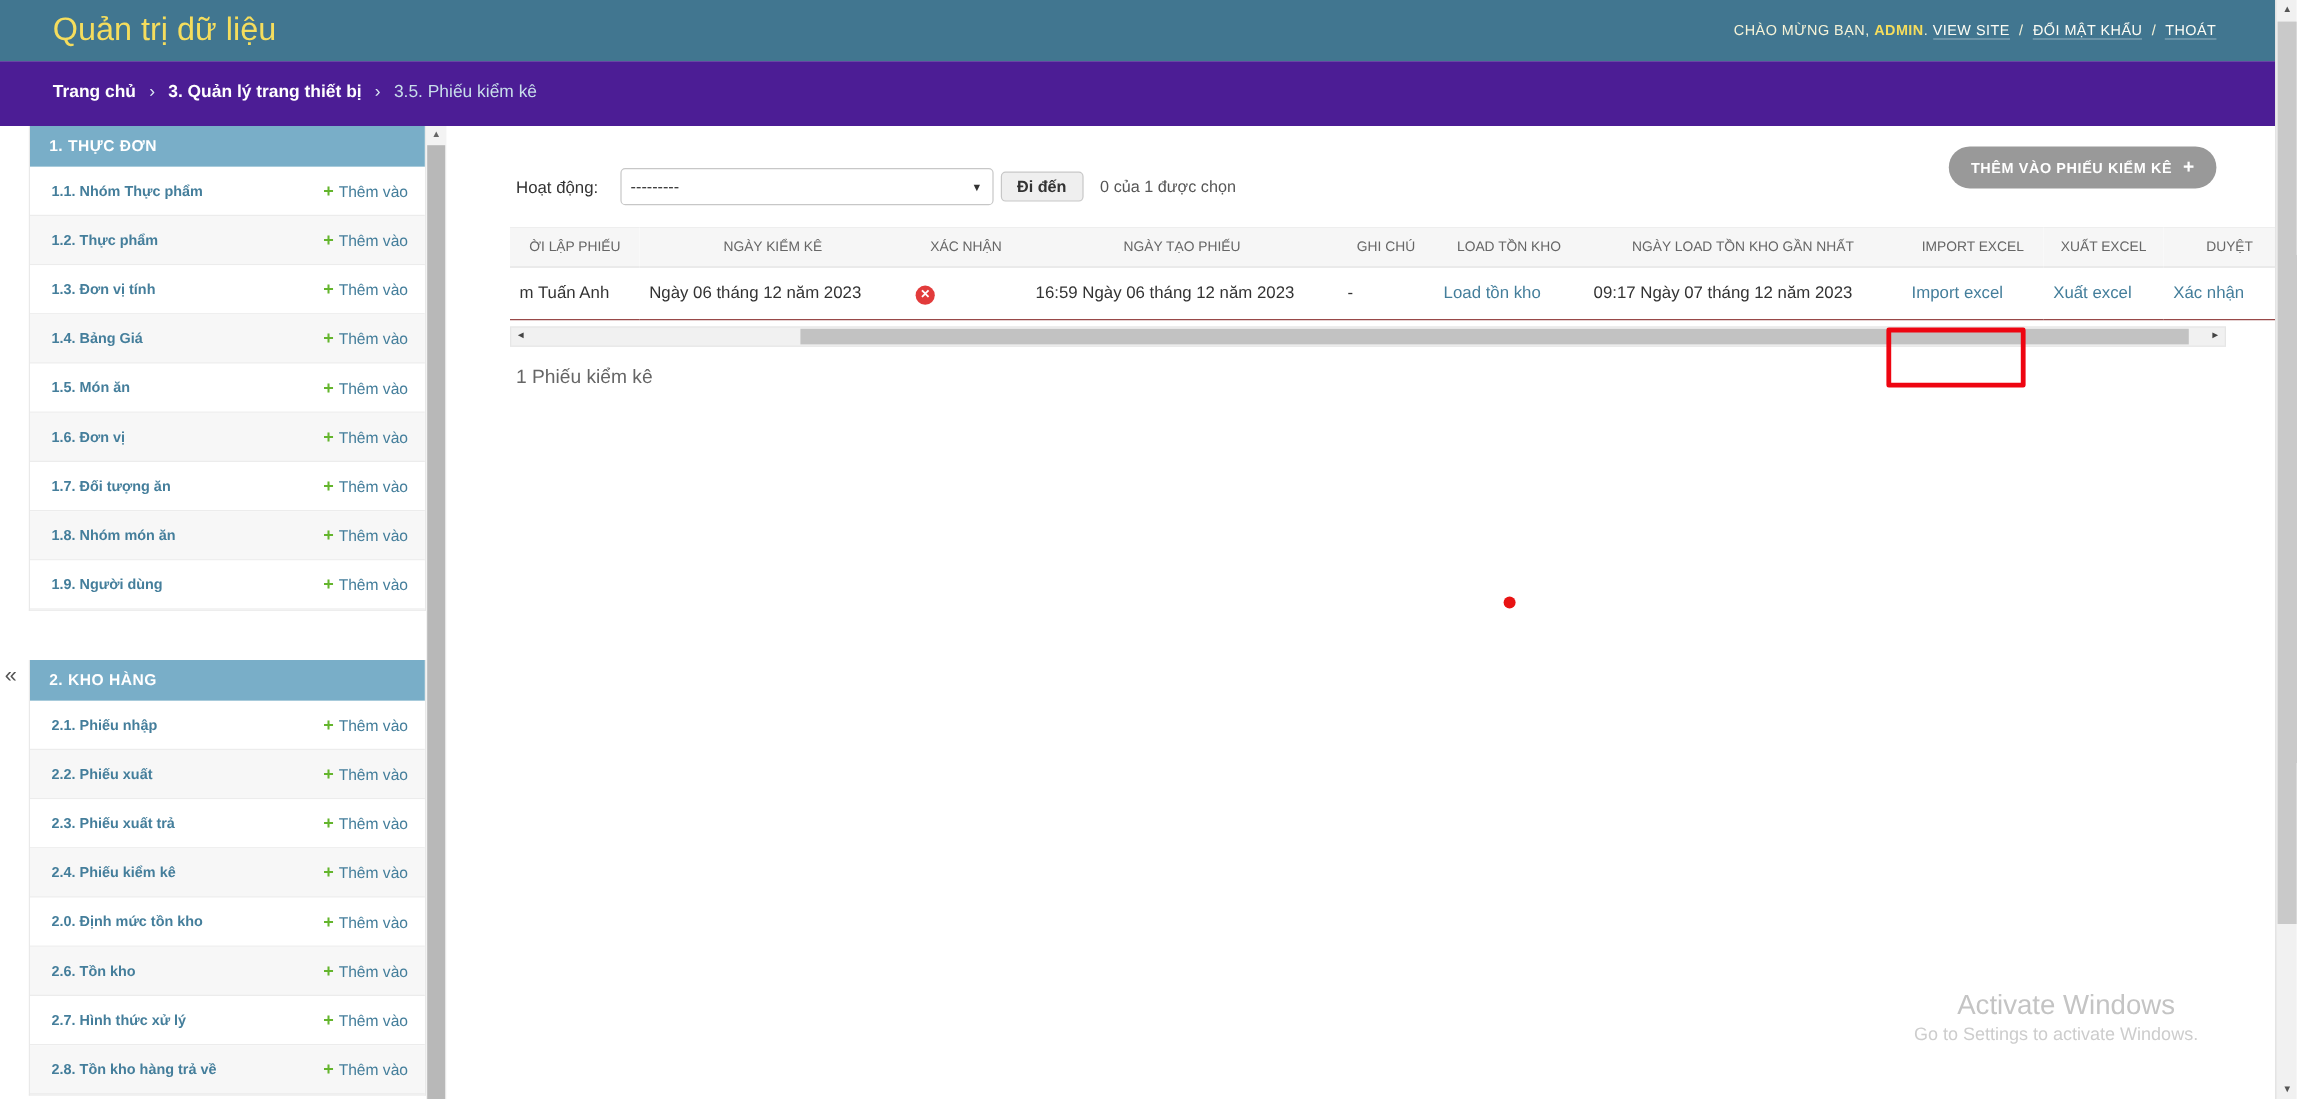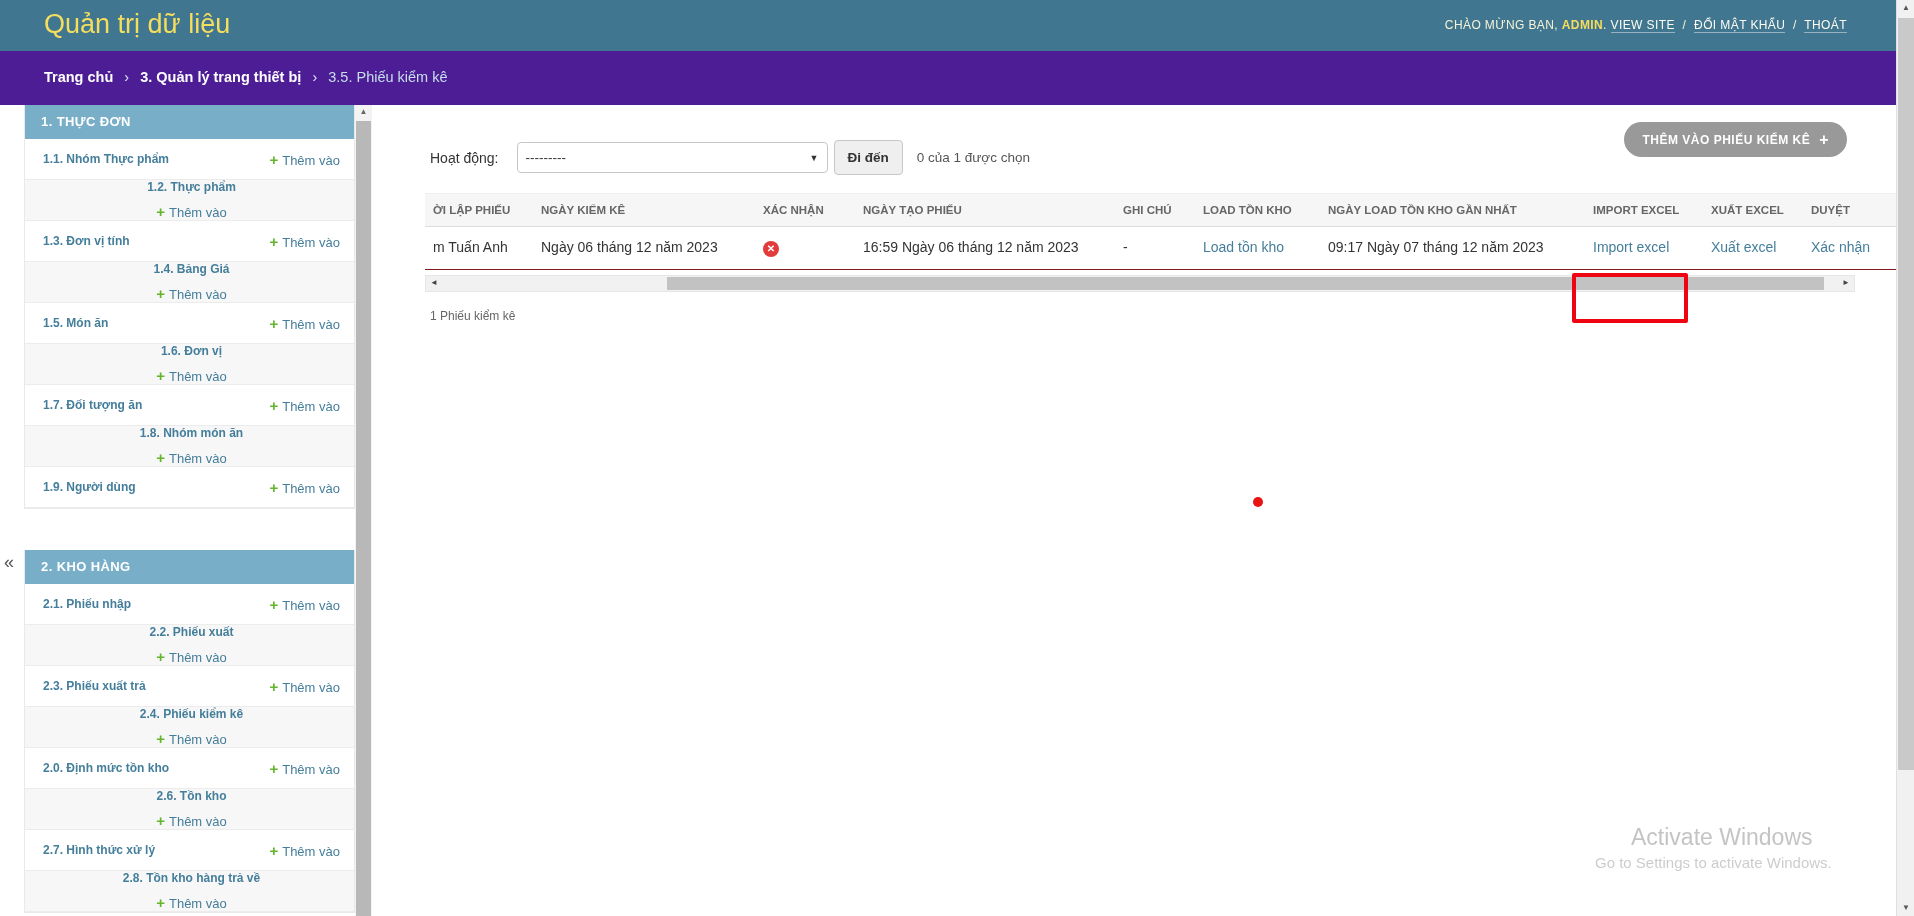--- a/index.html
+++ b/index.html
@@ -23,21 +23,21 @@
   .crumbs .csep { margin:0 7px; color:#dcebf3; }
 
   
   .collapse-toggle { position:absolute; left:4px; top:552px; font-size:18px; color:#555; cursor:pointer; }
   .sidebar { position:absolute; left:24px; top:105px; width:331px; }
   .sb-section { border:1px solid #e9e9e9; border-top:none; }
   .sb-head { height:34px; line-height:34px; background:#79aec8; color:#fff; font-size:13px;
     font-weight:700; letter-spacing:.4px; padding-left:16px; text-transform:uppercase; }
   .sb-row { height:41px; display:flex; align-items:center; justify-content:space-between;
     padding:0 14px 0 18px; border-bottom:1px solid #ececec; background:#fff; }
-  .sb-row.alt { background:#f7f7f7;flex-direction:column; }
+  .sb-row.alt { background:#f7f7f7; }
   .sb-link { color:#447e9b; font-size:12px; font-weight:700; text-decoration:none; cursor:pointer; }
   .sb-add { color:#447e9b; font-size:13px; text-decoration:none; cursor:pointer; white-space:nowrap; }
   .sb-add .plus { color:#64b52d; font-weight:700; font-size:15px; margin-right:4px; }
   .sb-gap { height:41px; }
 
   
   .sb-scroll { position:absolute; left:355px; top:105px; width:17px; height:811px; background:#f3f3f3; }
   .sb-scroll .arrow-up { position:absolute; top:2px; left:0; width:17px; text-align:center;
     font-size:8px; color:#666; }
   .sb-scroll .thumb { position:absolute; left:1px; top:16px; width:15px; height:795px; background:#b8b8b8; }
@@ -50,46 +50,46 @@
     letter-spacing:.5px; text-transform:uppercase; cursor:pointer; display:flex; align-items:center;
     font-family:"Liberation Sans", sans-serif; }
   .object-tools .btn-plus { font-size:16px; font-weight:700; margin-left:9px; }
 
   .actions { margin:35px 0 0 5px; display:flex; align-items:center; font-size:14px; color:#333; }
   .actions label { margin-right:18px; }
   .action-select { width:311px; height:31px; border:1px solid #c7c7c7; border-radius:4px;
     background:#fff; font-size:13.5px; color:#333; padding:0 8px; display:flex; align-items:center;
     justify-content:space-between; cursor:pointer; }
   .action-select .chev { font-size:9px; color:#333; }
-  .go-btn { height:35px; margin-left:6px; padding:0 13px; background:#efefef; border:1px solid #c7c7c7;
+  .go-btn { height:25px; margin-left:6px; padding:0 13px; background:#efefef; border:1px solid #c7c7c7;
     border-radius:4px; font-size:13.5px; font-weight:600; color:#333; cursor:pointer;
     font-family:"Liberation Sans", sans-serif; }
   .sel-status { margin-left:14px; font-size:13.5px; color:#555; }
 
   
   .table-wrap { margin-top:18px; width:1471px; overflow:hidden; }
   table.results { border-collapse:collapse; table-layout:fixed; width:1488px; }
   .results th { background:#f6f6f6; border-top:1px solid #eee; border-bottom:1px solid #ddd;
-    font-size:11.5px; font-weight:700; color:#666; text-transform:uppercase; text-align:left;
+    font-size:11.5px; font-weight:400; color:#666; text-transform:uppercase; text-align:center;
     padding:10px 8px; white-space:nowrap; overflow:hidden; }
   .results td { font-size:14px; color:#333; padding:12px 8px; vertical-align:top;
     border-bottom:1px solid #7f1d1d; }
   .results td a { color:#447e9b; text-decoration:none; cursor:pointer; }
   .icon-no { display:inline-block; width:16px; height:16px; border-radius:50%; background:#e23b3b;
     color:#fff; font-size:10px; font-weight:700; text-align:center; line-height:16px; }
 
   
   .h-scroll { position:relative; margin-top:5px; width:1430px; height:17px; background:#f1f1f1;
     border:1px solid #e6e6e6; }
   .h-scroll .arr { position:absolute; top:2px; font-size:8px; color:#444; }
   .h-scroll .arr.left { left:4px; }
   .h-scroll .arr.right { right:4px; }
   .h-scroll .thumb { position:absolute; top:1px; left:241px; width:1157px; height:13px; background:#c2c2c2; }
 
-  .result-count { margin:17px 0 0 5px; font-size:12px; color:#666; }
+  .result-count { margin:17px 0 0 5px; font-size:16px; color:#666; }
 
   
   .pg-scroll { position:absolute; right:0; top:0; width:18px; height:916px; background:#f1f1f1;
     border-left:1px solid #e0e0e0; }
   .pg-scroll .arrow { position:absolute; left:0; width:18px; text-align:center; font-size:8px; color:#555; }
   .pg-scroll .arrow.up { top:3px; }
   .pg-scroll .arrow.down { bottom:4px; }
   .pg-scroll .thumb { position:absolute; left:1px; top:18px; width:16px; height:752px; background:#c9c9c9; }
 
   

